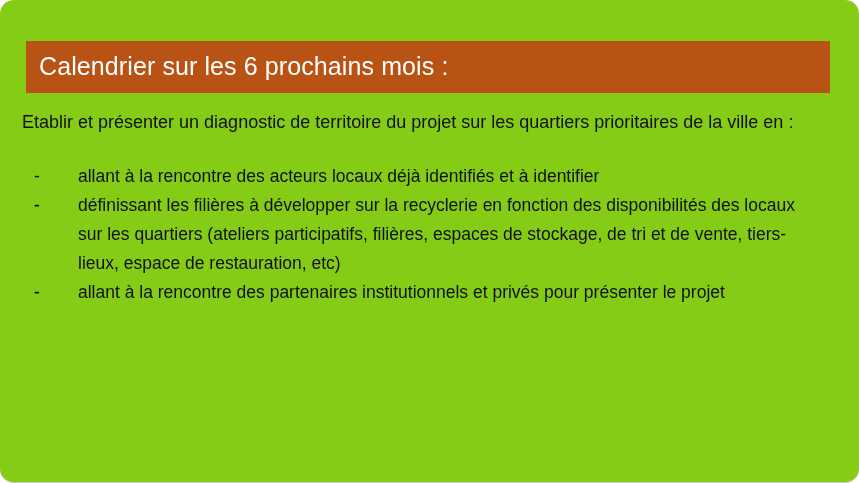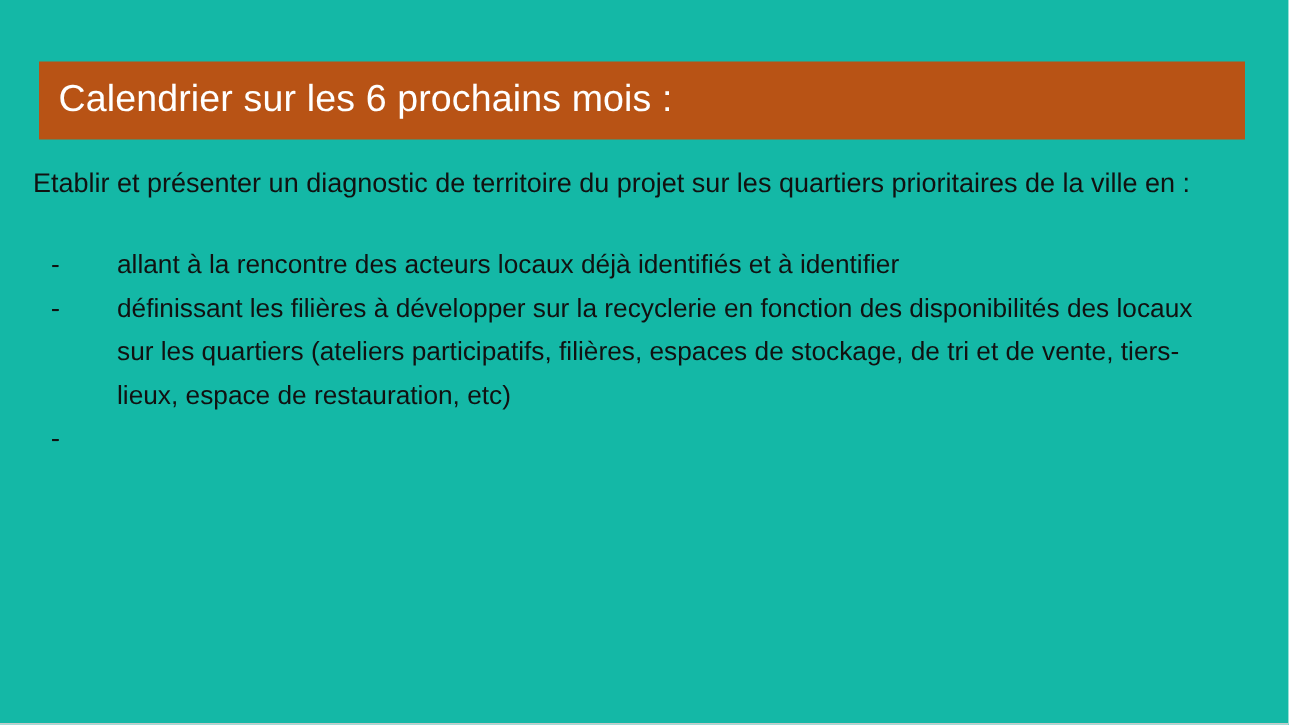--- a/index.html
+++ b/index.html
@@ -9,24 +9,25 @@
     background: #ffffff;
   }
   body {
     font-family: "Liberation Sans", "DejaVu Sans", sans-serif;
   }
 
   #slide {
     position: relative;
     width: 859px;
     height: 483px;
-    background: #14b8a6;
+    background: #84cc16;
     overflow: hidden;
     box-sizing: border-box;
     border-bottom: 1px solid #c9c9c9;
+    border-radius: 14px;
   }
 
   
   .title-banner {
     position: absolute;
     left: 26px;
     top: 41px;
     width: 804px;
     height: 52px;
     background: #b85315;
@@ -127,18 +128,19 @@
         <span class="bullet-dash">-</span>
         <span class="bullet-label">définissant les filières à développer sur la recyclerie en fonction des disponibilités des locaux sur les quartiers (ateliers participatifs, filières, espaces de stockage, de tri et de vente, tiers-lieux, espace de restauration, etc)</span>
       </li>
 
       <li class="bullet-item">
         <span class="bullet-dash">-</span>
       </li>
 
       <li class="bullet-item">
         <span class="bullet-dash">-</span>
+        <span class="bullet-label">allant à la rencontre des partenaires institutionnels et privés pour présenter le projet</span>
       </li>
 
     </ul>
   </div>
 
 </div>
 
 </body></html>

